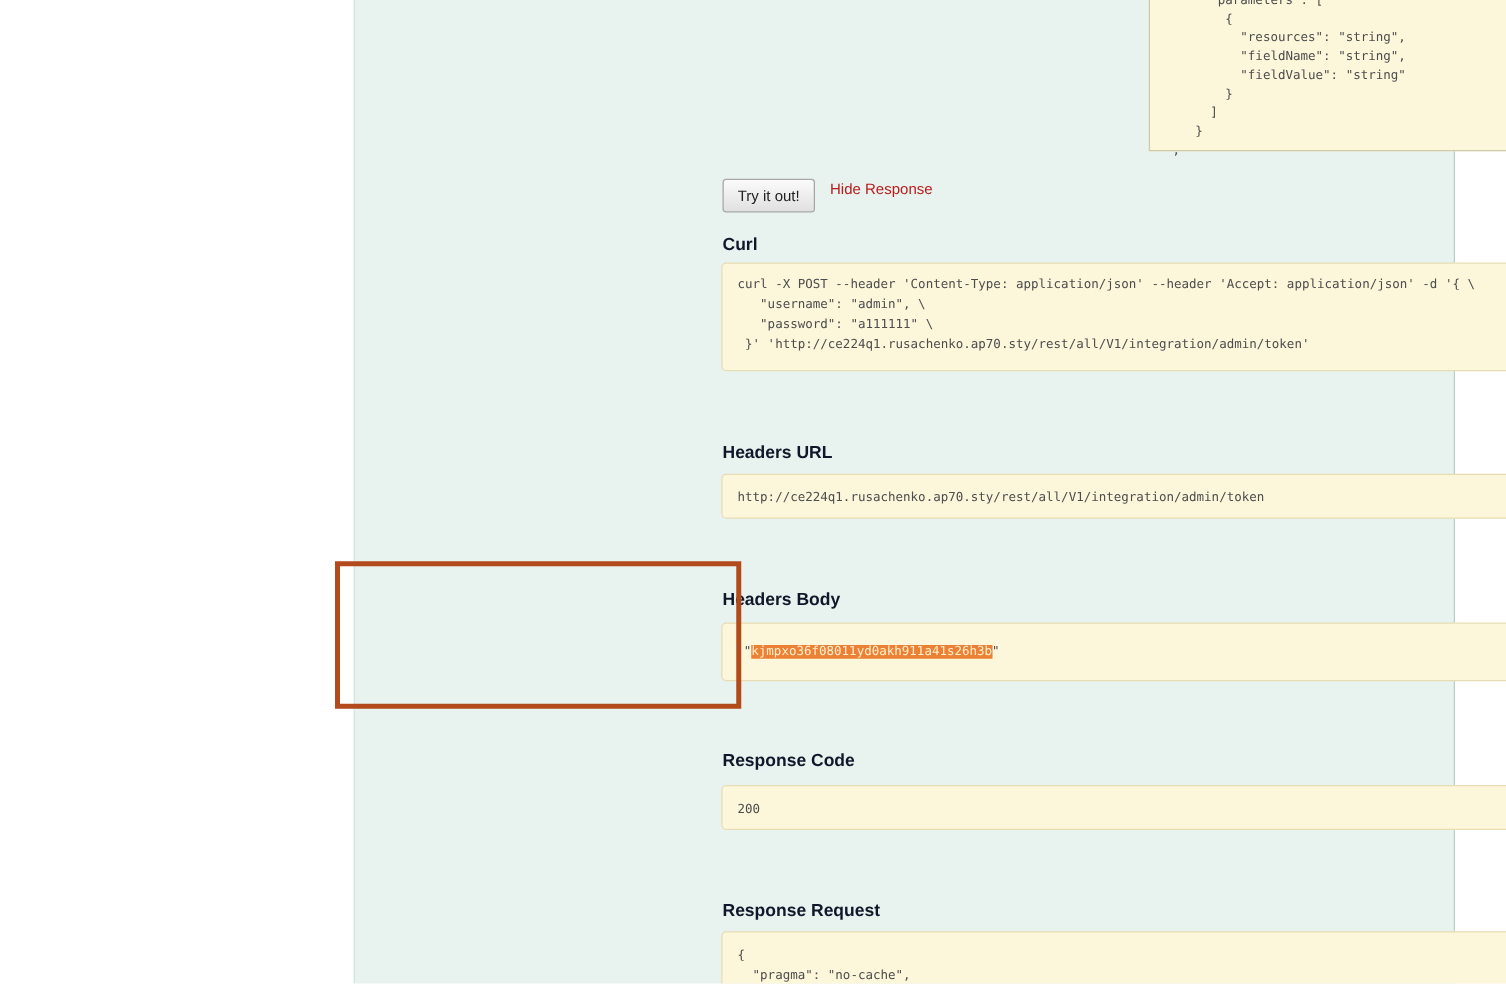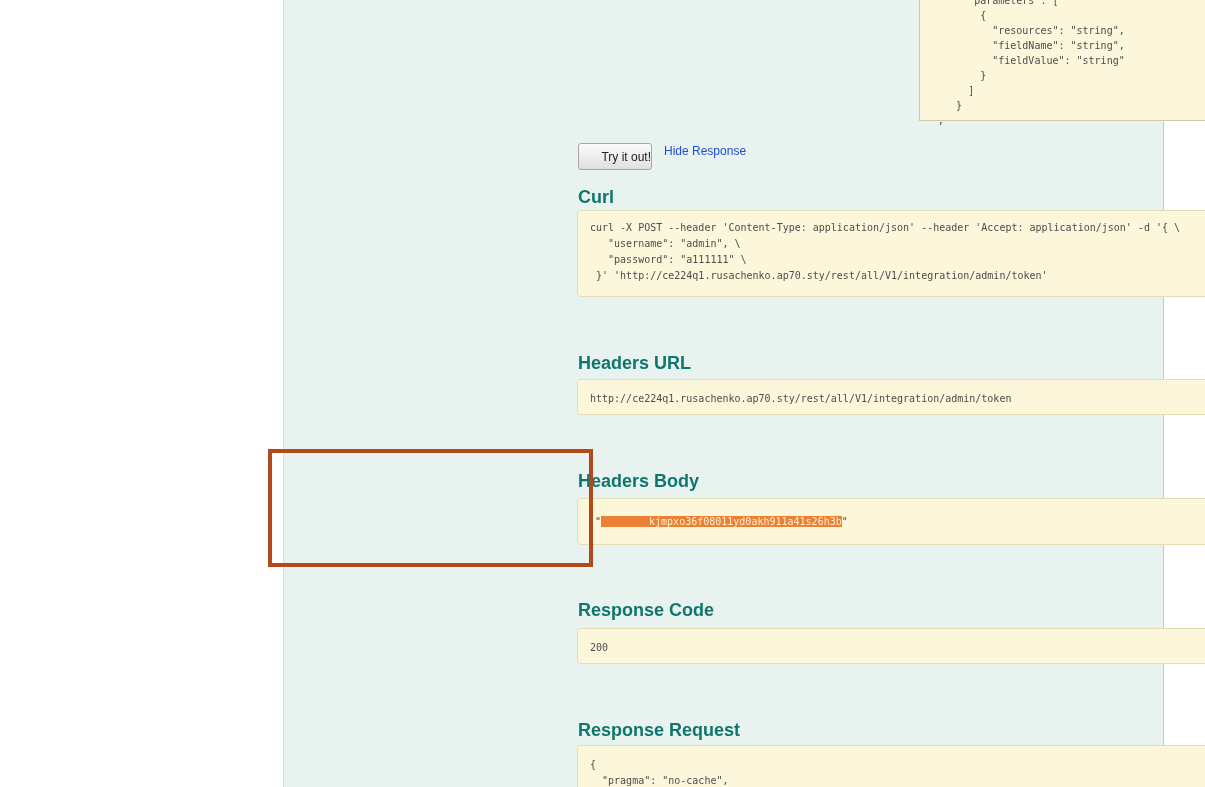--- a/index.html
+++ b/index.html
@@ -13,42 +13,42 @@
   pre, .mono { font-family: "DejaVu Sans Mono", monospace; font-size: 10px; color: #4d4d4d; }
 
   
   .json-editor { position: absolute; left: 635px; top: -10px; width: 416px; height: 131px;
     background: #fcf6db; border: 1px solid #cfc9a6; overflow: hidden; }
   .json-editor pre { position: absolute; left: 0; top: 2px; line-height: 15px; white-space: pre; }
   .json-comma { position: absolute; left: 654px; top: 115px; }
 
   .try-button { position: absolute; left: 294px; top: 143px; width: 74px; height: 27px;
     background: linear-gradient(#fbfbfb, #e0e0e0); border: 1px solid #a6a6a6; border-radius: 3px;
-    font-family: "Liberation Sans", sans-serif; font-size: 12px; color: #222; cursor: pointer; text-align: right; }
-  .hide-response { position: absolute; left: 380px; top: 144px; font-size: 12px; color: #1d4ed8;
+    font-family: "Liberation Sans", sans-serif; font-size: 12px; color: #222; cursor: pointer; }
+  .hide-response { position: absolute; left: 380px; top: 144px; font-size: 12px; color: #b91c1c;
     text-decoration: none; cursor: pointer; }
 
-  .sec-heading { position: absolute; left: 294px; font-size: 18px; font-weight: bold; color: #0f766e; }
+  .sec-heading { position: absolute; left: 294px; font-size: 14px; font-weight: bold; color: #0f172a; }
 
   .code-box { position: absolute; left: 293px; width: 859px; background: #fcf6db;
     border: 1px solid #e7ddb4; border-radius: 4px; overflow: hidden; }
   .code-box pre { white-space: pre; line-height: 16px; }
 
   .curl-box { top: 210px; height: 87px; }
   .curl-box pre { padding: 9px 0 0 12px; }
   .url-box { top: 379px; height: 36px; }
   .url-box pre { padding: 11px 0 0 12px; }
   .body-box { top: 498px; height: 47px; }
   .body-box pre { padding: 15px 0 0 17px; }
   .code-box-code { top: 628px; height: 36px; }
   .code-box-code pre { padding: 11px 0 0 12px; }
   .headers-box { top: 745px; height: 60px; }
   .headers-box pre { padding: 11px 0 0 12px; }
 
-  .token-highlight { background: #ec8035; color: #fdf0cd; padding-left: 48px; }
+  .token-highlight { background: #ec8035; color: #fdf0cd; }
 
   .annotation-rect { position: absolute; left: 268px; top: 449px; width: 325px; height: 118px;
     border: 4px solid #b24a1c; pointer-events: none; }
 </style>
 </head>
 <body>
 
 <div class="page">
   <div class="content-panel">
 

